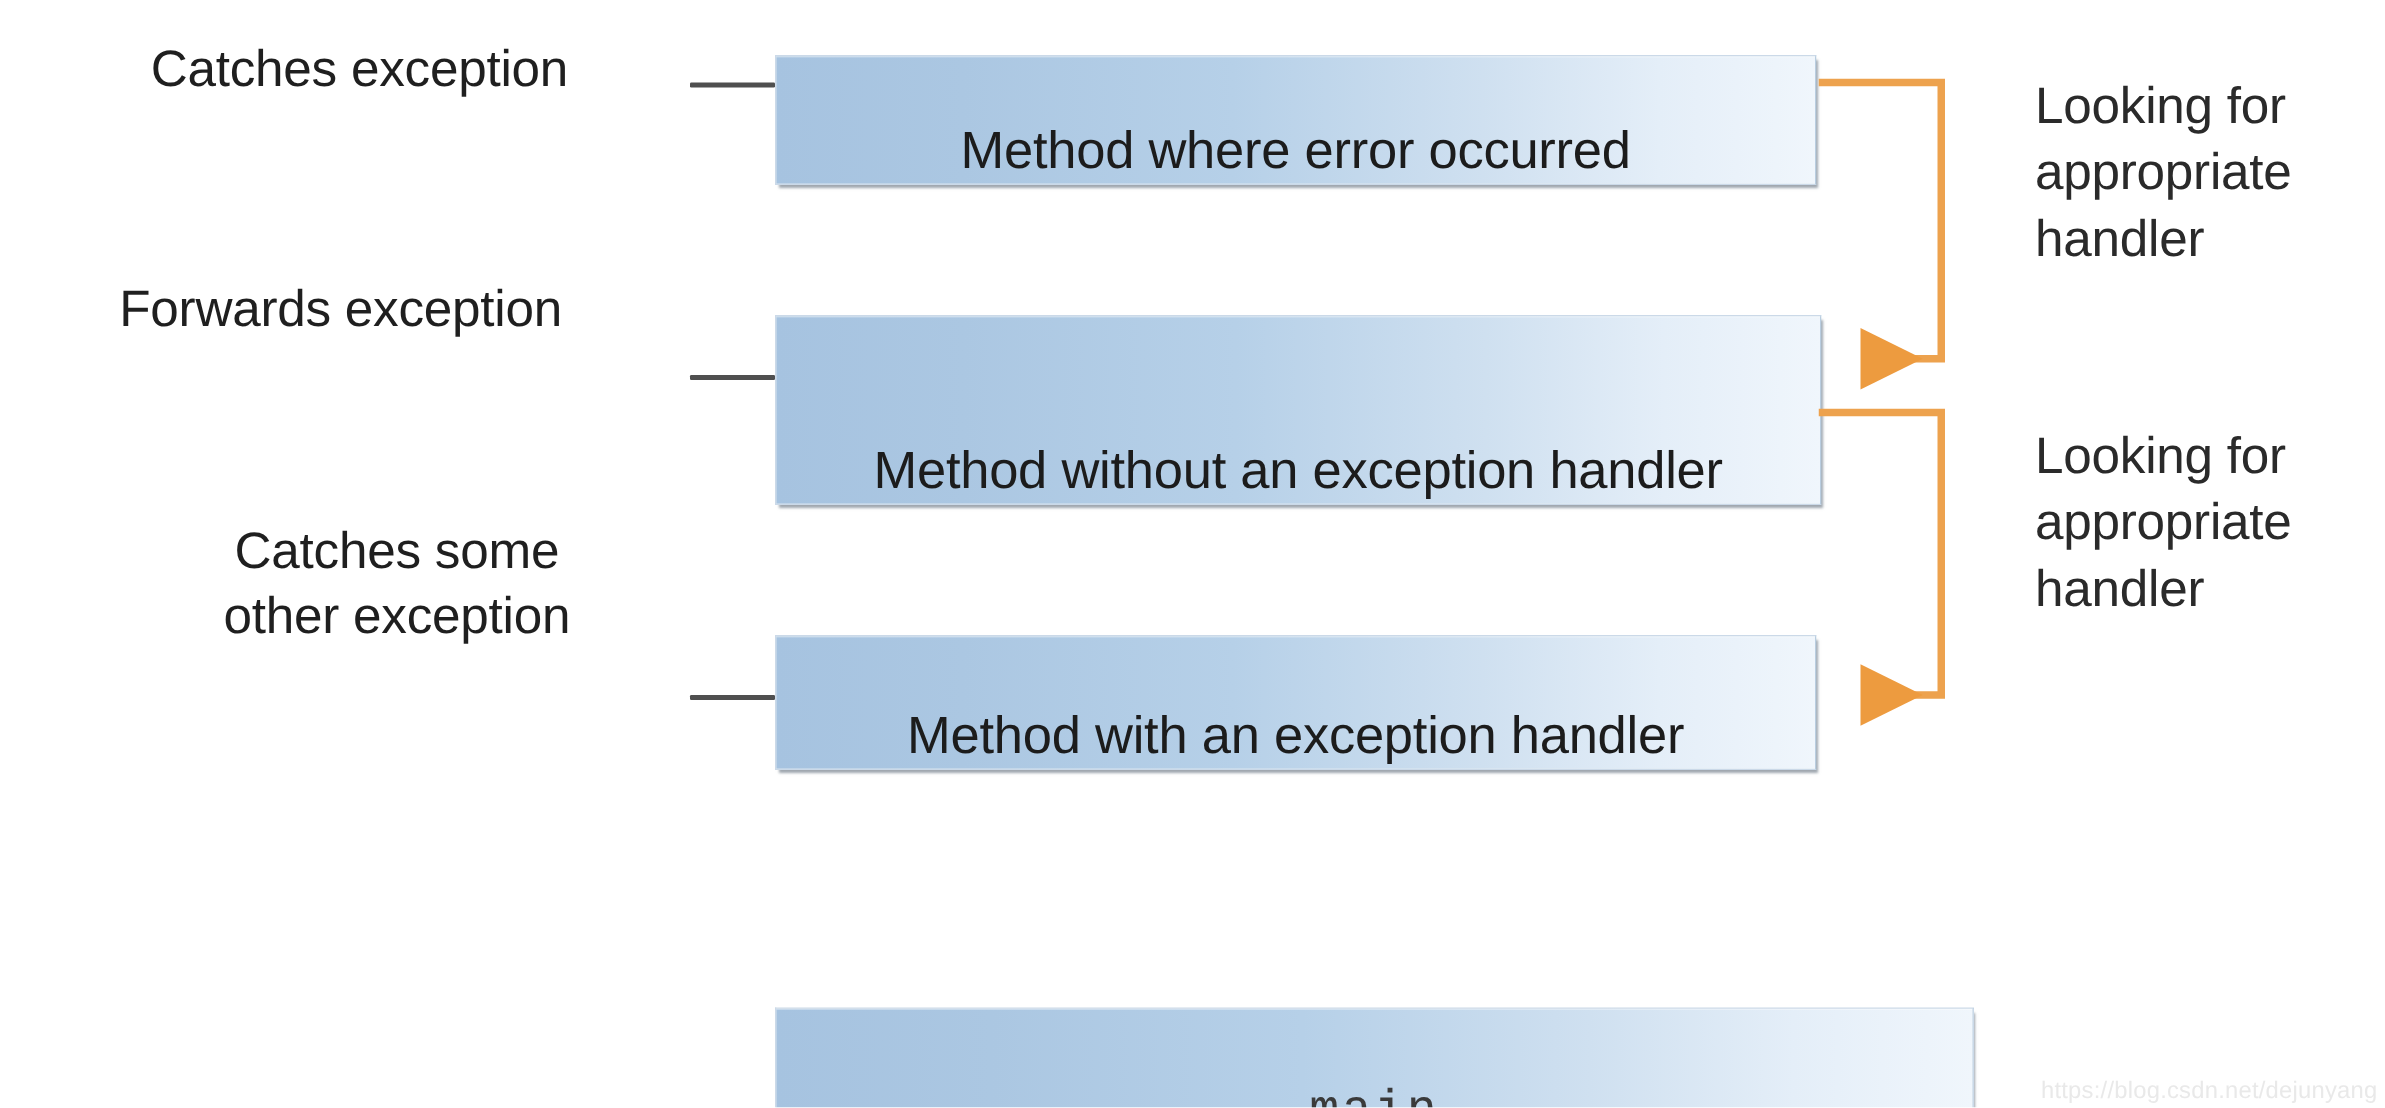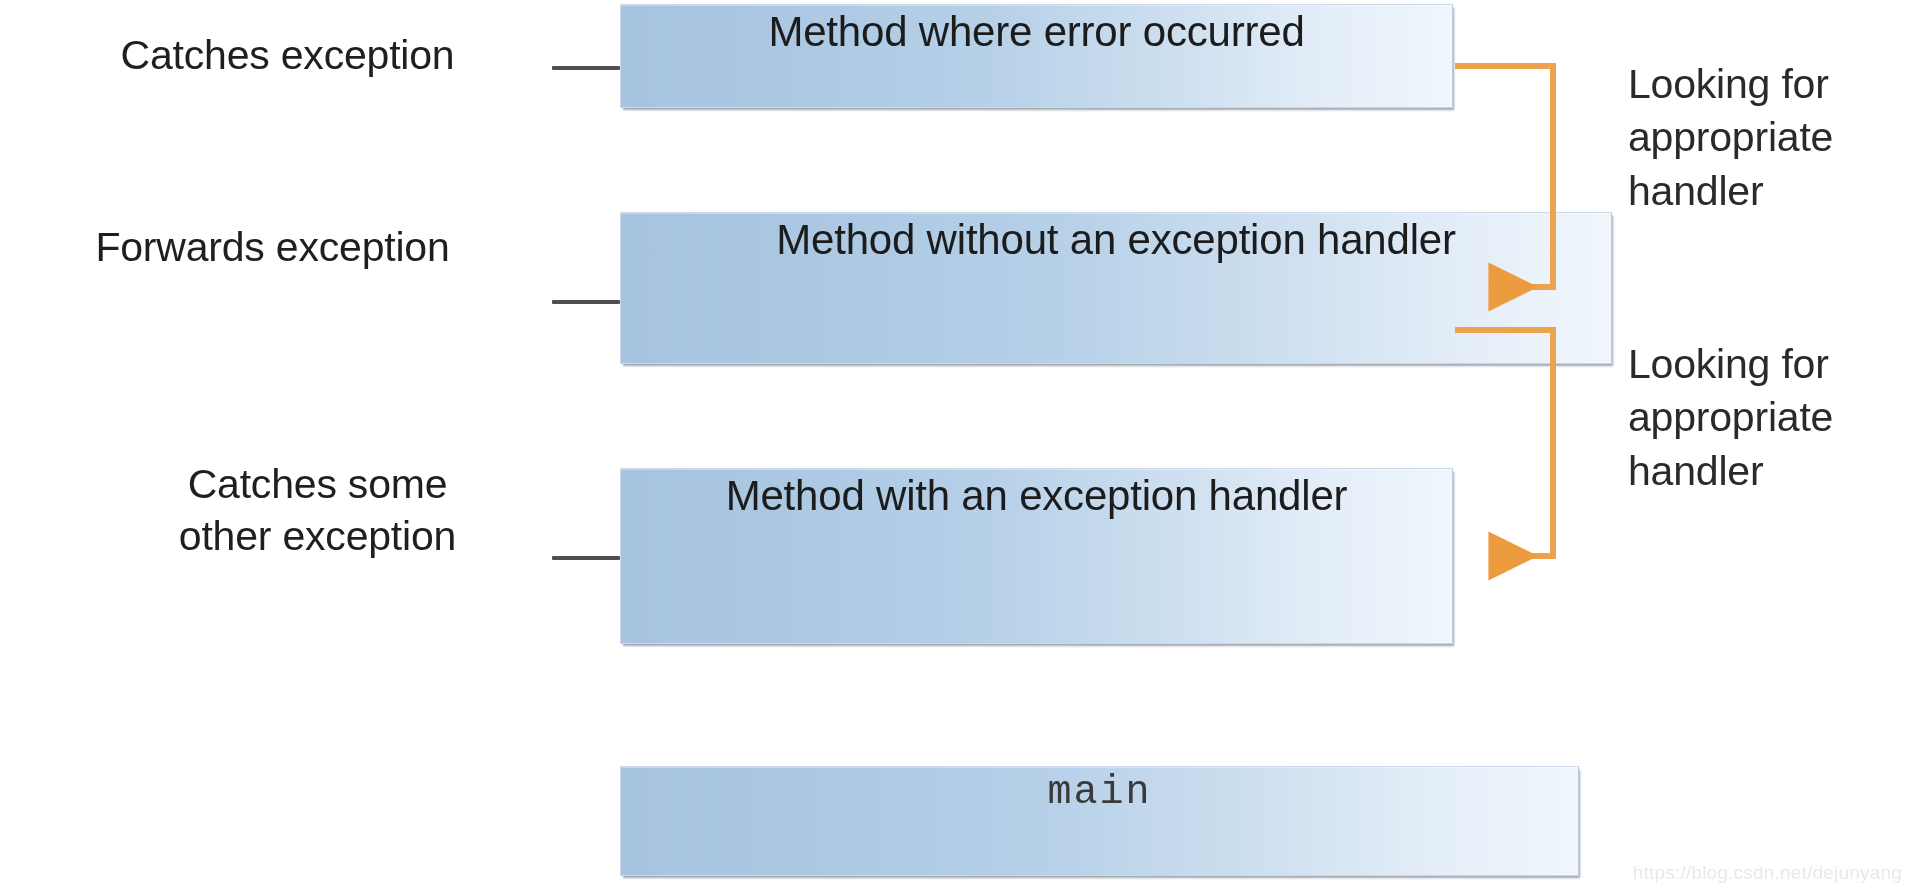--- a/index.html
+++ b/index.html
@@ -28,57 +28,58 @@
         #abc7e2 18%,
         #b6d0e8 44%,
         #cfe0f0 68%,
         #e4eef8 85%,
         #f0f6fc 100%);
     border: 1px solid #cbd9e8;
     border-right-color: #b9cde0;
     box-shadow: 2px 3px 2px -1px rgba(80,95,110,0.55),
                 inset 0 1px 0 rgba(255,255,255,0.35);
     display: flex;
-    align-items: flex-start;
+    align-items: flex-end;
     justify-content: center;
     text-align: center;
+    margin-top: 40px;
   }
   .method-box .box-label {
     font-family: "Liberation Sans", sans-serif;
     font-size: 42px;
     line-height: 1.28;
     color: #1c1c1c;
     letter-spacing: -0.2px;
     padding: 0 26px;
   }
   .method-box.mono .box-label {
     font-family: "Liberation Mono", "DejaVu Sans Mono", monospace;
     font-size: 40px;
     color: #3a3a3a;
     letter-spacing: 2px;
   }
 
   #box-0 { left: 620px; top: 4px;   width: 833px; height: 104px; }
-  #box-1 { left: 620px; top: 212px; width: 992px; height: 152px; }
-  #box-2 { left: 620px; top: 468px; width: 833px; height: 176px; }
+  #box-1 { left: 620px; top: 212px; width: 837px; height: 152px; }
+  #box-2 { left: 620px; top: 468px; width: 833px; height: 108px; }
   #box-3 { left: 620px; top: 766px; width: 959px; height: 110px; }
 
   
   .side-label {
     position: absolute;
     font-size: 41px;
     line-height: 1.26;
     color: #1f1f1f;
     text-align: center;
     letter-spacing: -0.2px;
     white-space: pre-line;
   }
   #label-0 { left: 40px;  top: 30px;  width: 495px; }
   #label-1 { left: 10px;  top: 222px; width: 525px; }
-  #label-2 { left: 100px; top: 415px; width: 435px; margin-top: 44px; }
+  #label-2 { left: 100px; top: 415px; width: 435px; }
 
   
   .stub {
     position: absolute;
     height: 4px;
     background: #4f4f4f;
     border-radius: 1px;
   }
   #stub-0 { left: 552px; top: 66px;  width: 68px; }
   #stub-1 { left: 552px; top: 300px; width: 68px; }

